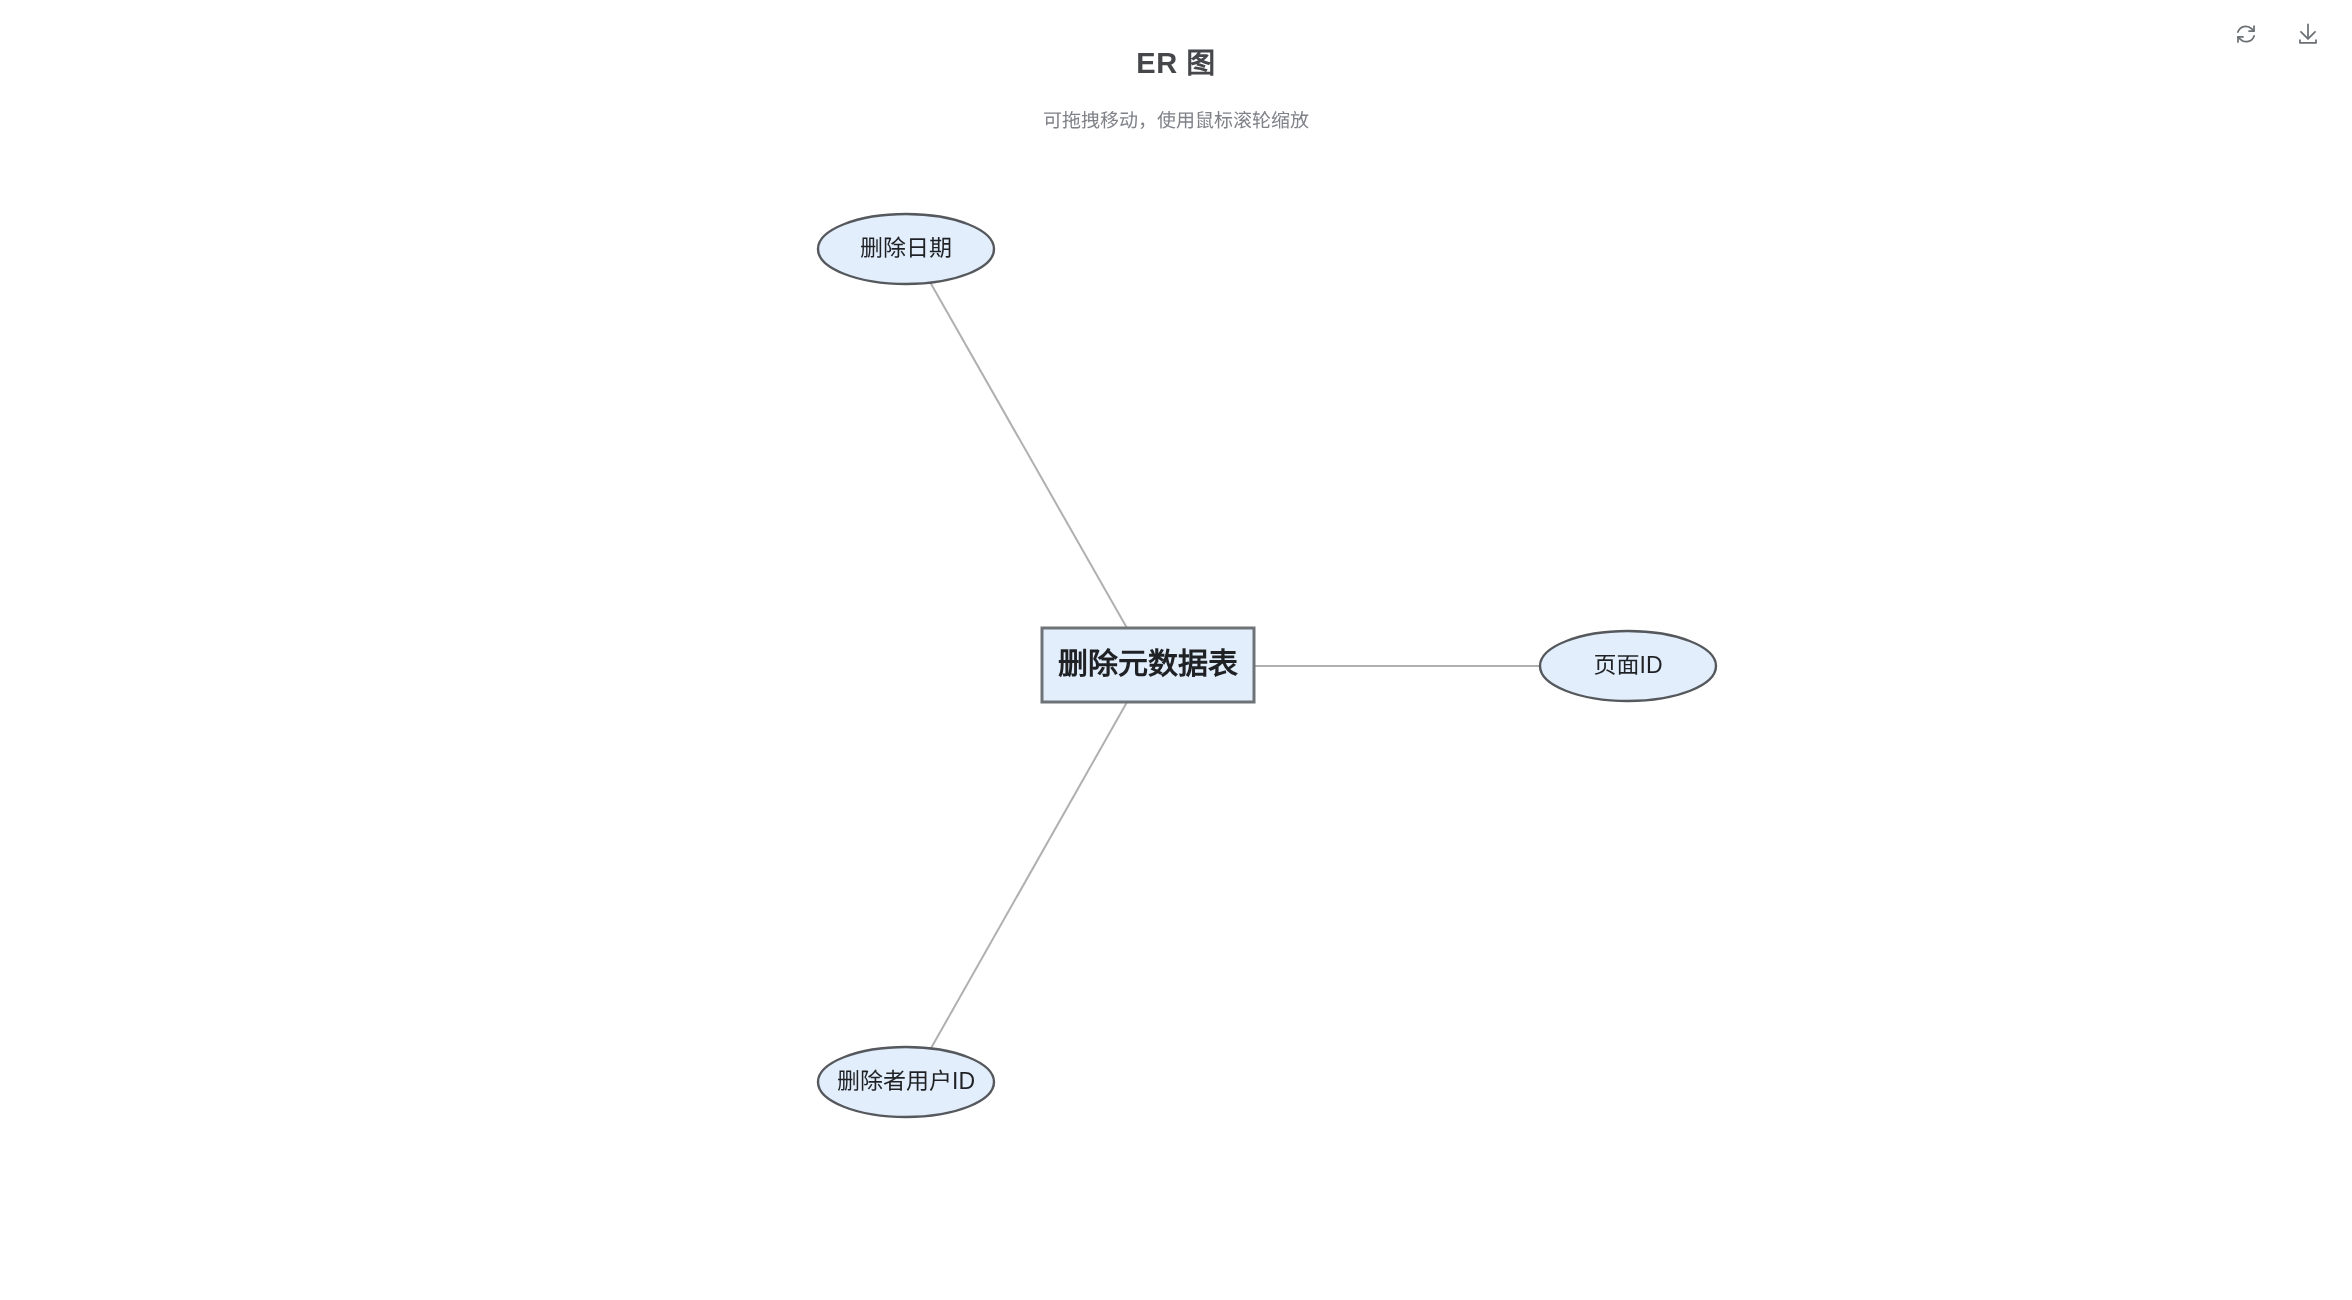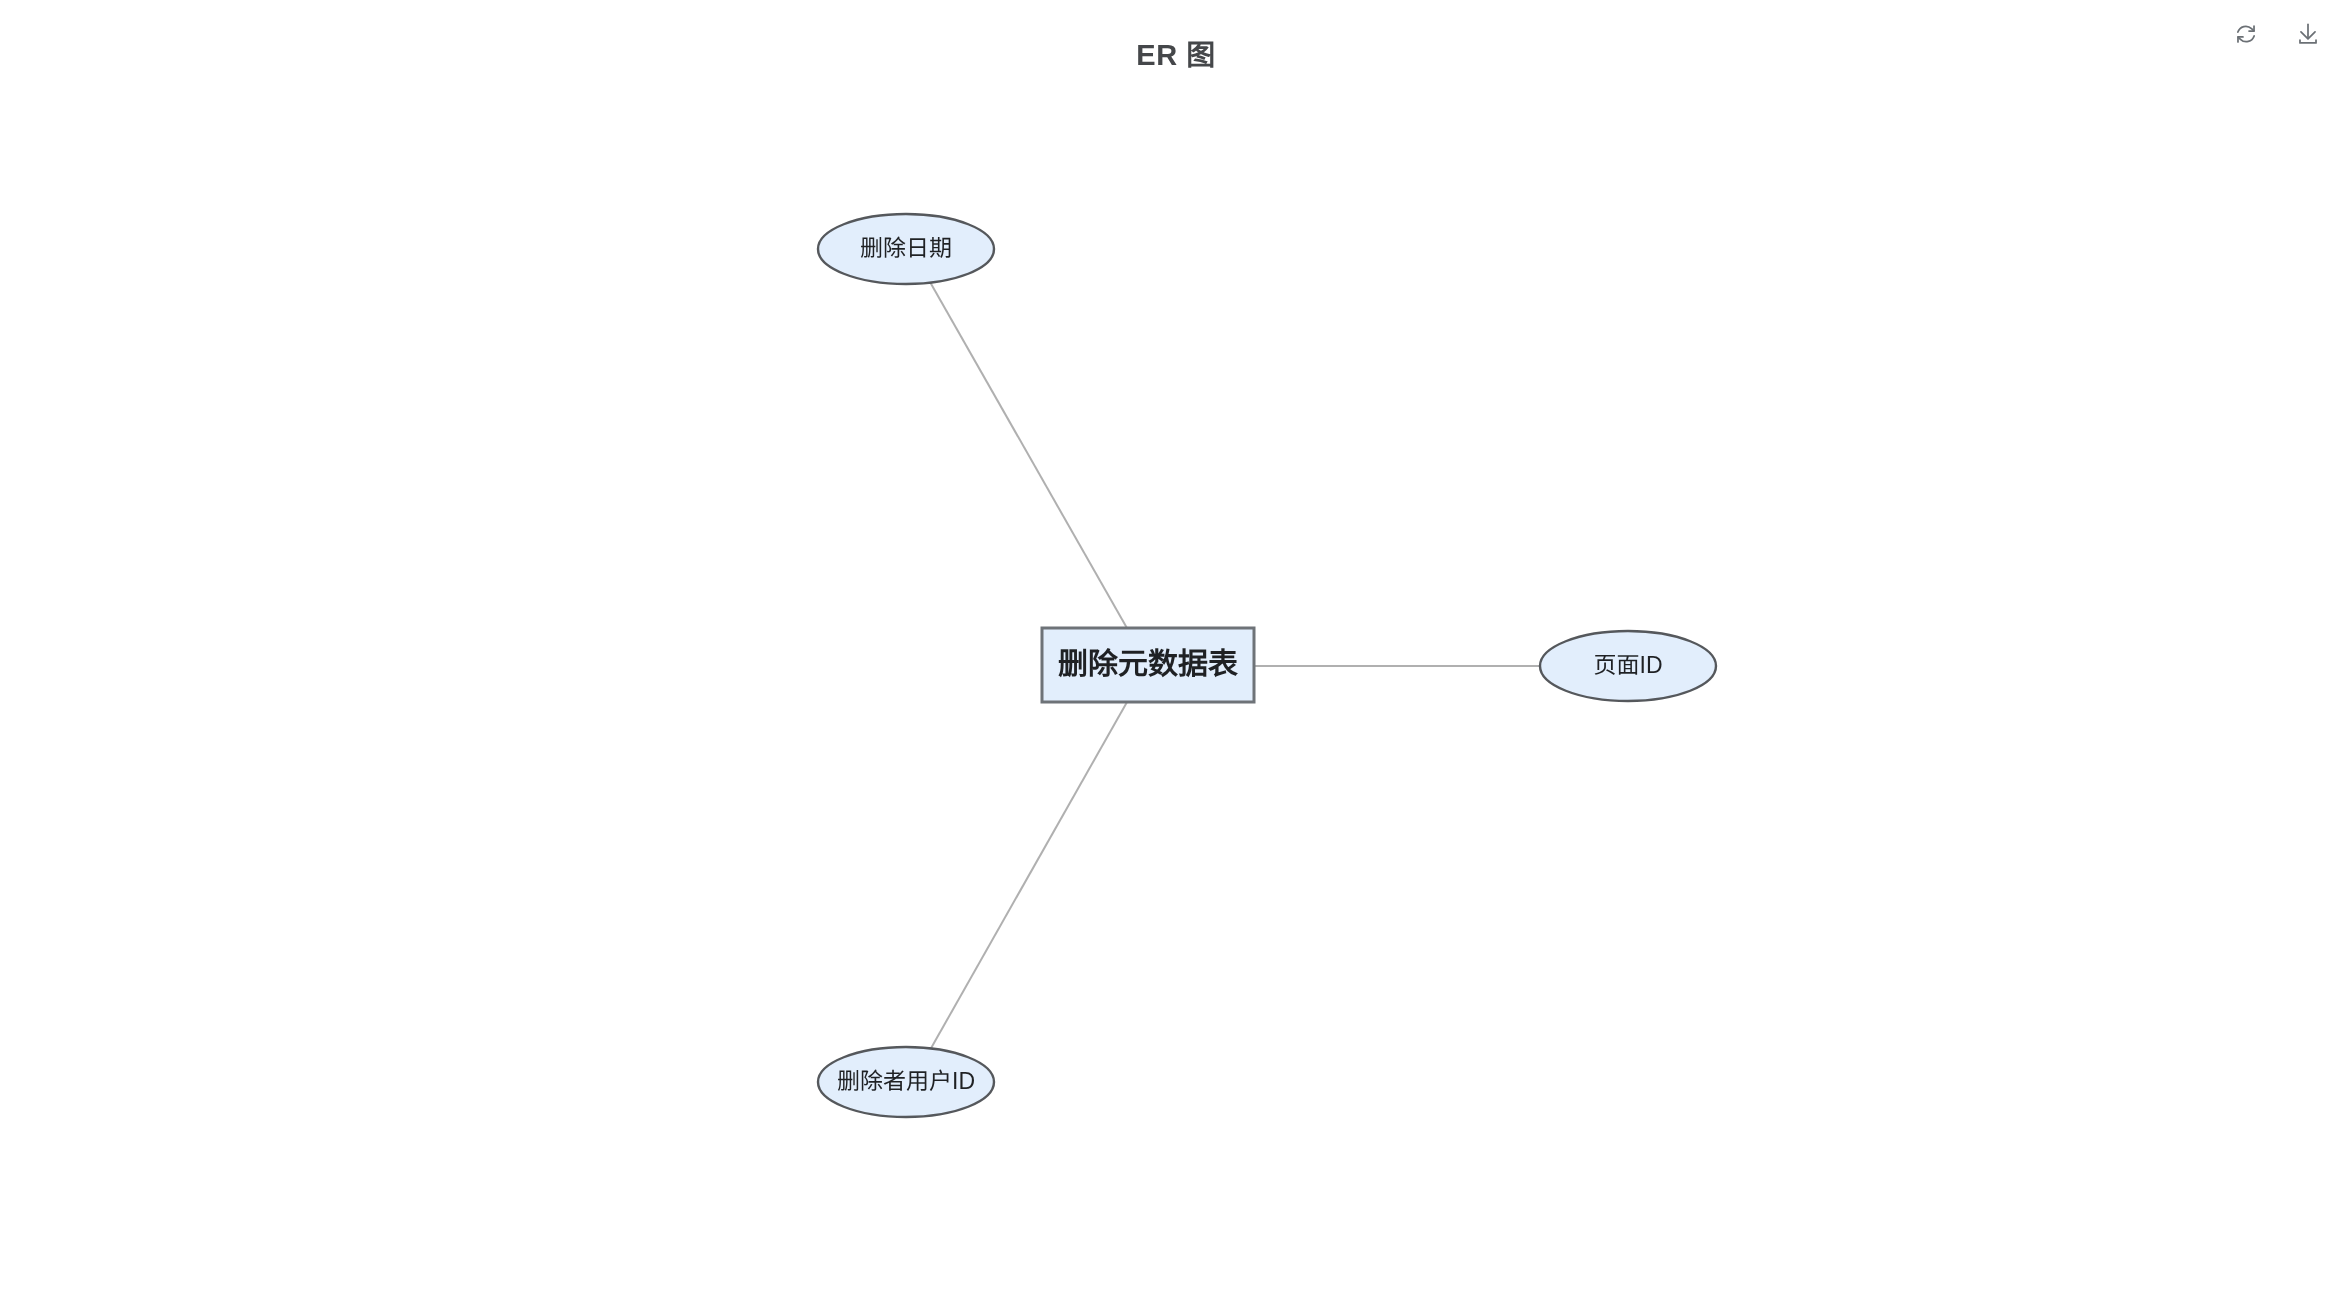--- a/index.html
+++ b/index.html
@@ -47,21 +47,21 @@
     position: absolute;
     top: 0;
     left: 0;
     width: 100%;
     text-align: center;
     padding-top: 34px;
     z-index: 10;
     pointer-events: none;
   }
   .page-title {
-    margin: 4px;
+    margin: 12px;
     font-size: 29px;
     font-weight: bold;
     letter-spacing: 0.5px;
     color: #45474a;
     line-height: 1.2;
   }
   .page-subtitle {
     margin: 0;
     padding-top: 17px;
     font-size: 19px;
@@ -137,20 +137,21 @@
         <line x1="12" y1="3" x2="12" y2="16"></line>
         <polyline points="5.5,10 12,16.4 18.5,10"></polyline>
         <polyline points="4.6,17.6 4.6,20.2 19.4,20.2 19.4,17.6"></polyline>
       </svg>
     </span>
   </button>
 </div>
 
 <div class="header">
   <h1 class="page-title">ER 图</h1>
+  <p class="page-subtitle">可拖拽移动，使用鼠标滚轮缩放</p>
 </div>
 
 <div class="canvas">
   <svg viewBox="0 0 2352 1300" xmlns="http://www.w3.org/2000/svg">
 
     <g>
       <line class="edge-line" x1="1148" y1="665" x2="930" y2="282"></line>
       <line class="edge-line" x1="1254" y1="666" x2="1540" y2="666"></line>
       <line class="edge-line" x1="1148" y1="665" x2="930" y2="1050"></line>
     </g>

